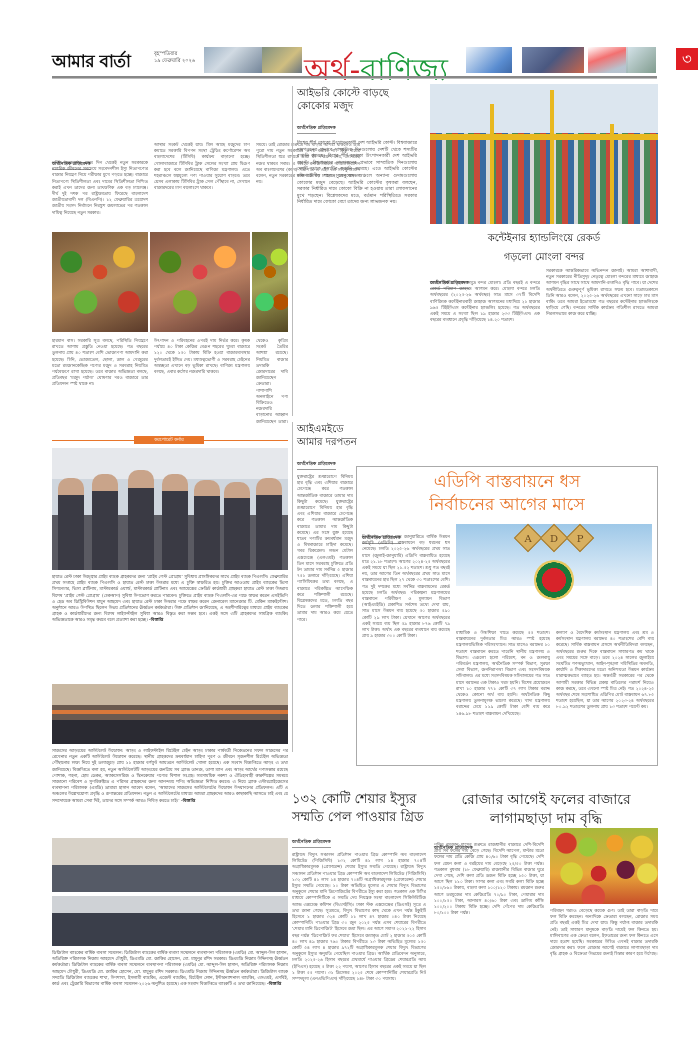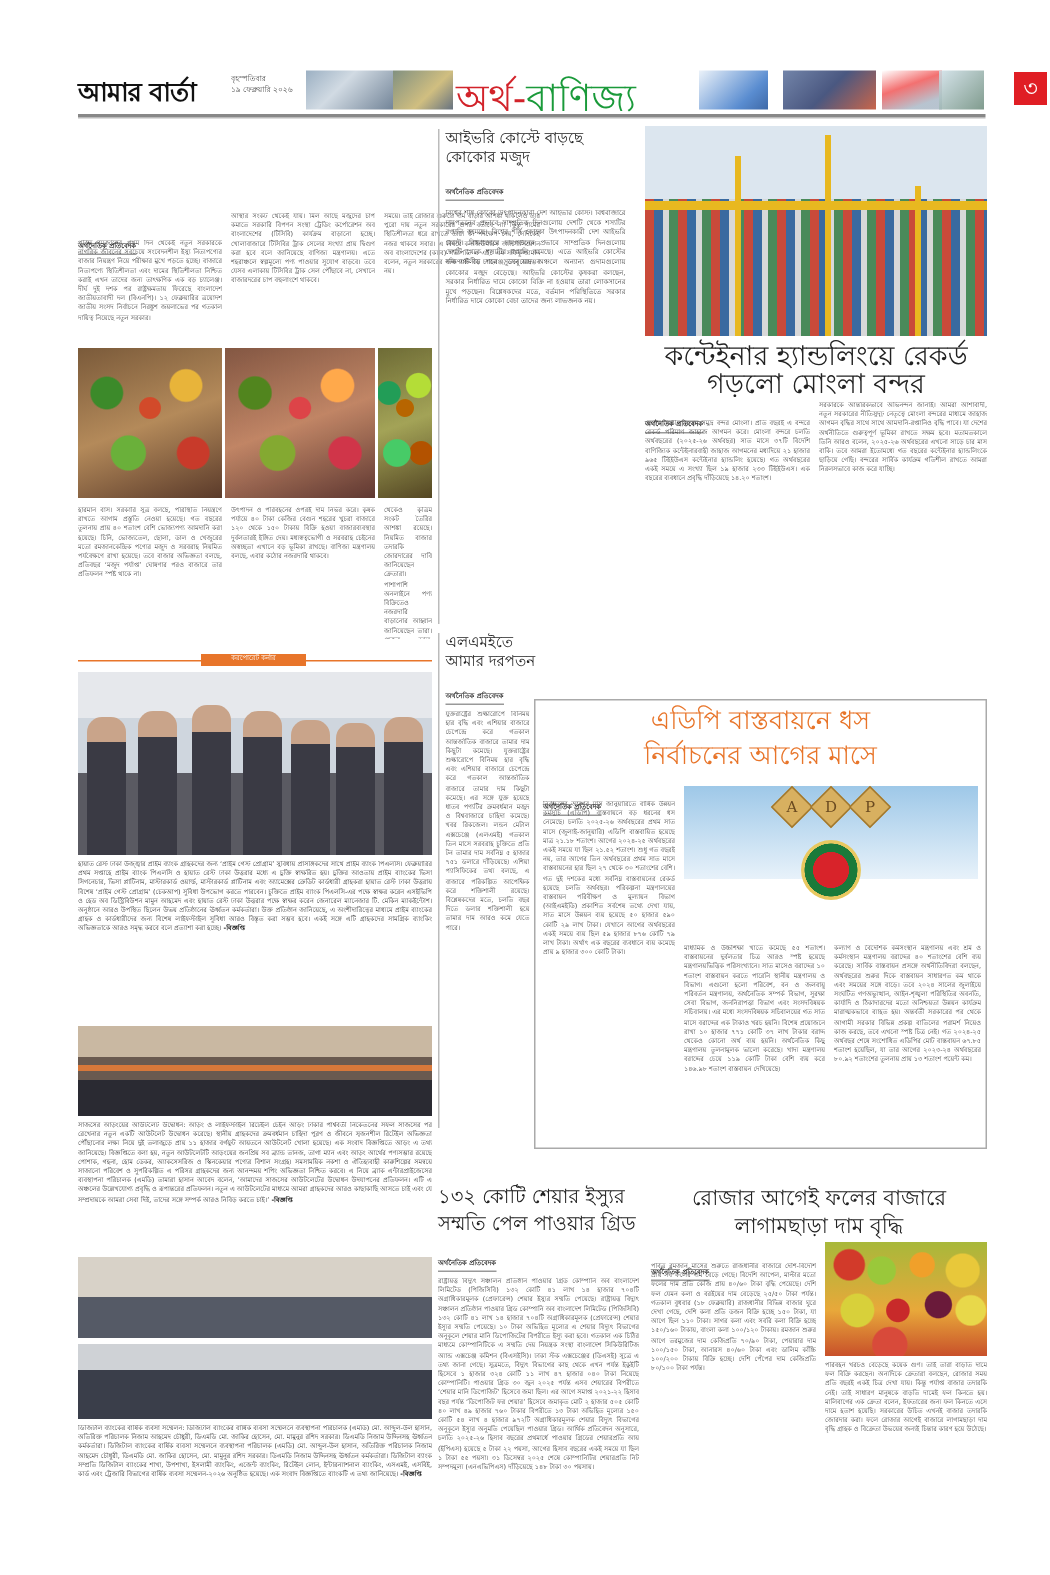--- a/index.html
+++ b/index.html
@@ -8,21 +8,21 @@
 
   .abs { position: absolute; }
 
   
   .masthead { left: 52px; top: 46px; width: 605px; height: 30px; }
   .logo { left: 0; top: 2px; font-family: "DejaVu Sans", sans-serif; font-weight: bold; font-size: 17px; color: #111; letter-spacing: -0.5px; white-space: nowrap; }
   .dateblock { left: 102px; top: 4px; font-size: 5px; line-height: 7px; color: #444; }
   .hdr-img { top: 1px; height: 26px; background: linear-gradient(135deg,#8aa2b8,#c9d4de 40%,#5a6f86); opacity: .85; }
   .hdr-img.i1 { left: 152px; width: 58px; }
   .hdr-img.i2 { left: 210px; width: 40px; background: linear-gradient(135deg,#6b7d6a,#c8b36a 60%,#4c5a6a); }
-  .section-title { left: 252px; top: 0; font-size: 25px; font-weight: normal; white-space: nowrap; }
+  .section-title { left: 252px; top: 0; font-size: 30px; font-weight: normal; white-space: nowrap; }
   .section-title .red { color: #d2232a; }
   .section-title .green { color: #1a9a3a; }
   .hdr-img.i3 { left: 414px; width: 46px; background: linear-gradient(135deg,#e8f0f8,#3c78c8 70%,#1d4f98); }
   .hdr-img.i4 { left: 470px; width: 62px; background: linear-gradient(135deg,#5a6f9a,#2a3a6a 50%,#c04a2a); }
   .hdr-img.i5 { left: 536px; width: 40px; background: linear-gradient(160deg,#fff,#e33 40%,#9ab 80%); opacity:.7; }
   .hdr-img.i6 { left: 574px; width: 30px; background: linear-gradient(135deg,#cfe0e8,#6a8a7a); }
   .page-num { left: 624px; top: 2px; width: 22px; height: 22px; background: #e01e24; color: #fff; font-size: 15px; text-align: center; line-height: 22px; }
   .rule { left: 52px; top: 76px; width: 605px; height: 3px; border-top: 2px solid #888; border-bottom: 1px solid #bbb; }
 
   
@@ -122,21 +122,21 @@
   <div class="body" style="margin-top:6px;width:120px;height:290px;font-size:4.6px;line-height:6.6px;">বিশ্বের শীর্ষ কোকো উৎপাদনকারী দেশ আইভরি কোস্ট। বিশ্ববাজারে দামপতনের প্রভাবে সাম্প্রতিক দিনগুলোয় দেশটি থেকে শস্যটির রপ্তানি কমেছে। বিশ্বের শীর্ষ কোকো উৎপাদনকারী দেশ আইভরি কোস্ট। বিশ্ববাজারে দামপতনের প্রভাবে সাম্প্রতিক দিনগুলোয় দেশটি থেকে শস্যটির রপ্তানি কমেছে। এতে আইভরি কোস্টের দক্ষিণাঞ্চলীয় শহর সুসেনুয়েন্দ্র অঞ্চলে অন্যান্য গুদামগুলোয় কোকোর মজুদ বেড়েছে। আইভরি কোস্টের কৃষকরা বলছেন, সরকার নির্ধারিত দামে কোকো বিক্রি না হওয়ায় তারা লোকসানের মুখে পড়ছেন। বিশ্লেষকদের মতে, বর্তমান পরিস্থিতিতে সরকার নির্ধারিত দামে কোকো বেচা তাদের জন্য লাভজনক নয়।</div>
 </article>
 
 <div class="abs photo port" style="left:430px;top:84px;width:228px;height:140px;">
   <div class="crane" style="left:0;top:50px;width:228px;height:6px;"></div>
   <div class="crane" style="left:120px;top:6px;width:4px;height:134px;"></div>
   <div class="crane" style="left:180px;top:40px;width:4px;height:100px;"></div>
   <div class="crane" style="left:60px;top:20px;width:4px;height:120px;"></div>
 </div>
 <article class="abs" style="left:430px;top:228px;width:228px;height:240px;">
-  <h2 class="hl hl-black" style="font-size:18px;line-height:19px;">
+  <h2 class="hl hl-black" style="font-size:10px;line-height:19px;">
     <div>কন্টেইনার হ্যান্ডলিংয়ে রেকর্ড</div>
     <div>গড়লো মোংলা বন্দর</div>
   </h2>
   <div style="margin-top:3px;"><span class="byline">অর্থনৈতিক প্রতিবেদক</span></div>
   <div class="abs body" style="left:0;top:52px;width:110px;height:182px;">দেশের দ্বিতীয় বৃহত্তম সমুদ্র বন্দর মোংলা। প্রতি বছরই এ বন্দরে রেকর্ড পরিমাণ জাহাজ আগমন করে। মোংলা বন্দরে চলতি অর্থবছরের (২০২৫-২৬ অর্থবছর) সাত মাসে ৩৭টি বিদেশি বাণিজ্যিক কন্টেইনারবাহী জাহাজ আগমনের মধ্যদিয়ে ২১ হাজার ৯৬৫ টিইইউএস কন্টেইনার হ্যান্ডলিং হয়েছে। গত অর্থবছরের একই সময়ে এ সংখ্যা ছিল ১৯ হাজার ২৩৩ টিইইউএস। এক বছরের ব্যবধানে প্রবৃদ্ধি দাঁড়িয়েছে ১৪.২০ শতাংশ।</div>
   <div class="abs body" style="left:116px;top:40px;width:112px;height:194px;">সরকারকে আন্তরিকভাবে অভিনন্দন জানাই। আমরা আশাবাদী, নতুন সরকারের নীতিসুদৃঢ় নেতৃত্বে মোংলা বন্দরের মাধ্যমে জাহাজ আগমন বৃদ্ধির সাথে সাথে আমদানি-রপ্তানিও বৃদ্ধি পাবে। যা দেশের অর্থনীতিতে গুরুত্বপূর্ণ ভূমিকা রাখতে সক্ষম হবে। মতামতকালে তিনি আরও বলেন, ২০২৫-২৬ অর্থবছরের এখনো সাড়ে চার মাস বাকি। তবে আমরা ইতোমধ্যে গত বছরের কন্টেইনার হ্যান্ডলিংকে ছাড়িয়ে গেছি। বন্দরের সার্বিক কার্যক্রম গতিশীল রাখতে আমরা নিরলসভাবে কাজ করে যাচ্ছি।</div>
 </article>
 
 <div class="abs corp-tag-line"></div>
 <div class="abs corp-tag">করপোরেট কর্নার</div>
@@ -165,21 +165,21 @@
 
 <div class="abs photo group" style="left:52px;top:838px;width:236px;height:54px;"></div>
 <div class="abs photo group2" style="left:52px;top:896px;width:236px;height:50px;"></div>
 <div class="abs caption" style="left:52px;top:950px;width:236px;height:66px;overflow:hidden;">
   <span>ডিজিটাল ব্যাংকের বার্ষিক ব্যবসা সম্মেলন: ডিজিটাল ব্যাংকের বার্ষিক ব্যবসা সম্মেলনে ব্যবস্থাপনা পরিচালক (এমডি) মো. আব্দুল-উল হাসান, অতিরিক্ত পরিচালক নিজাম আহমেদ চৌধুরী, ডিএমডি মো. জাকির হোসেন, মো. মামুনুর রশিদ সরকার। ডিএমডি নিজাম উদ্দিনসহ ঊর্ধ্বতন কর্মকর্তারা। ডিজিটাল ব্যাংকের বার্ষিক ব্যবসা সম্মেলনে ব্যবস্থাপনা পরিচালক (এমডি) মো. আব্দুল-উল হাসান, অতিরিক্ত পরিচালক নিজাম আহমেদ চৌধুরী, ডিএমডি মো. জাকির হোসেন, মো. মামুনুর রশিদ সরকার। ডিএমডি নিজাম উদ্দিনসহ ঊর্ধ্বতন কর্মকর্তারা। ডিজিটাল ব্যাংক সম্প্রতি ডিজিটাল ব্যাংকের শাখা, উপশাখা, ইসলামী ব্যাংকিং, এজেন্ট ব্যাংকিং, রিটেইল লোন, ইন্টারন্যাশনাল ব্যাংকিং, এসএমই, এসবিই, কার্ড এবং ট্রেজারি বিভাগের বার্ষিক ব্যবসা সম্মেলন-২০২৬ অনুষ্ঠিত হয়েছে। এক সংবাদ বিজ্ঞপ্তিতে ব্যাংকটি এ তথ্য জানিয়েছে।</span>
   <b>-বিজ্ঞপ্তি</b>
 </div>
 
 <article class="abs col-rule" style="left:292px;top:422px;width:62px;height:330px;padding-left:4px;">
   <h2 class="hl hl-black" style="text-align:left;font-size:10px;line-height:13px;white-space:nowrap;">
-    <div>এলএমইতে</div>
+    <div>আইএমইডে</div>
     <div>আমার দরপতন</div>
   </h2>
   <div style="margin-top:2px;"><span class="byline">অর্থনৈতিক প্রতিবেদক</span></div>
   <div class="body" style="margin-top:4px;width:56px;height:282px;">যুক্তরাষ্ট্রের শুল্কারোপে বিনিময় হার বৃদ্ধি এবং এশিয়ার বাজারে চেপেন্দ্রে করে গতকাল আন্তর্জাতিক বাজারে তামার দাম কিছুটা কমেছে। যুক্তরাষ্ট্রের শুল্কারোপে বিনিময় হার বৃদ্ধি এবং এশিয়ার বাজারে চেপেন্দ্রে করে গতকাল আন্তর্জাতিক বাজারে তামার দাম কিছুটা কমেছে। এর সঙ্গে যুক্ত হয়েছে ধাতব পণ্যটির ক্রমবর্ধমান মজুদ ও বিশ্ববাজারে চাহিদা কমেছে। খবর রিকজেল। লন্ডন মেটাল এক্সচেঞ্জে (এলএমই) গতকাল তিন মাসে সরবরাহ চুক্তিতে প্রতি টন তামার দাম সর্বনিম্ন ৫ হাজার ৭৫১ ডলারে দাঁড়িয়েছে। এশিয়া প্যাসিফিকের তথ্য বলছে, এ বাজারে পরিকল্পিত আপেক্ষিক করে শক্তিশালী রয়েছে। বিশ্লেষকদের মতে, চলতি বছর দিতে ডলার শক্তিশালী হয়ে তামার দাম আরও কমে যেতে পারে।</div>
 </article>
 
 <div class="abs adp-box"></div>
 <h2 class="abs hl hl-orange" style="left:358px;top:470px;width:298px;font-size:17px;line-height:23px;">
   <div>এডিপি বাস্তবায়নে ধস</div>
   <div>নির্বাচনের আগের মাসে</div>

